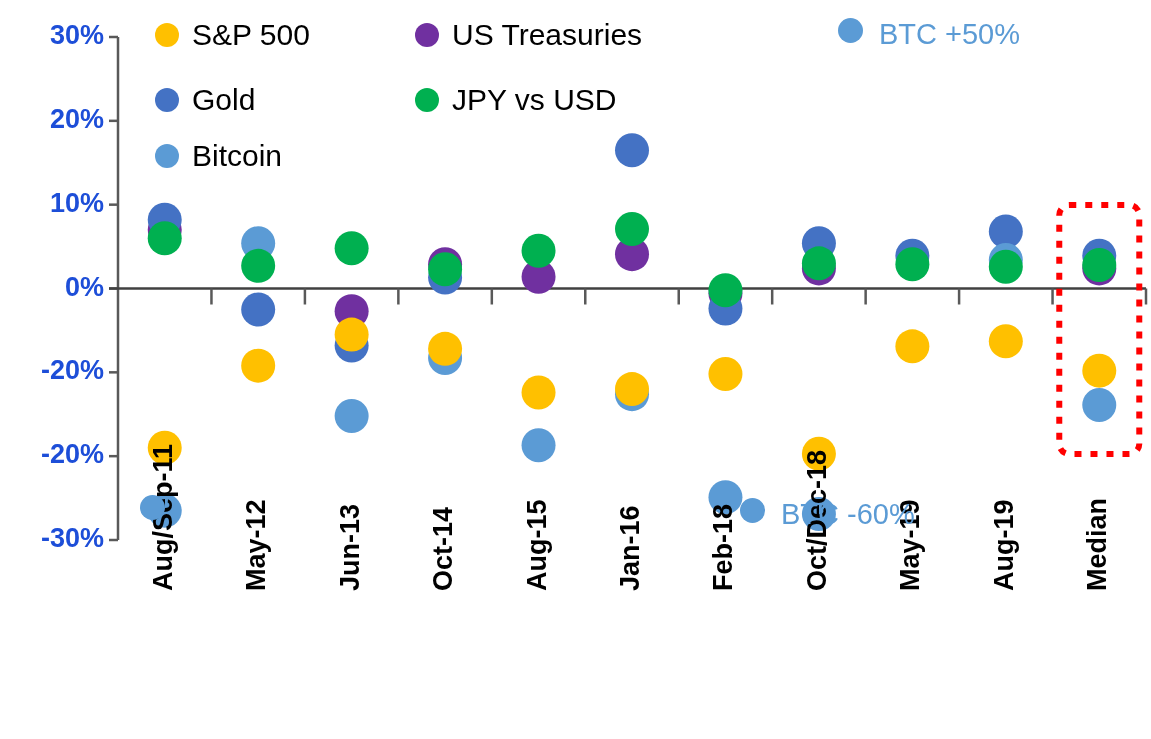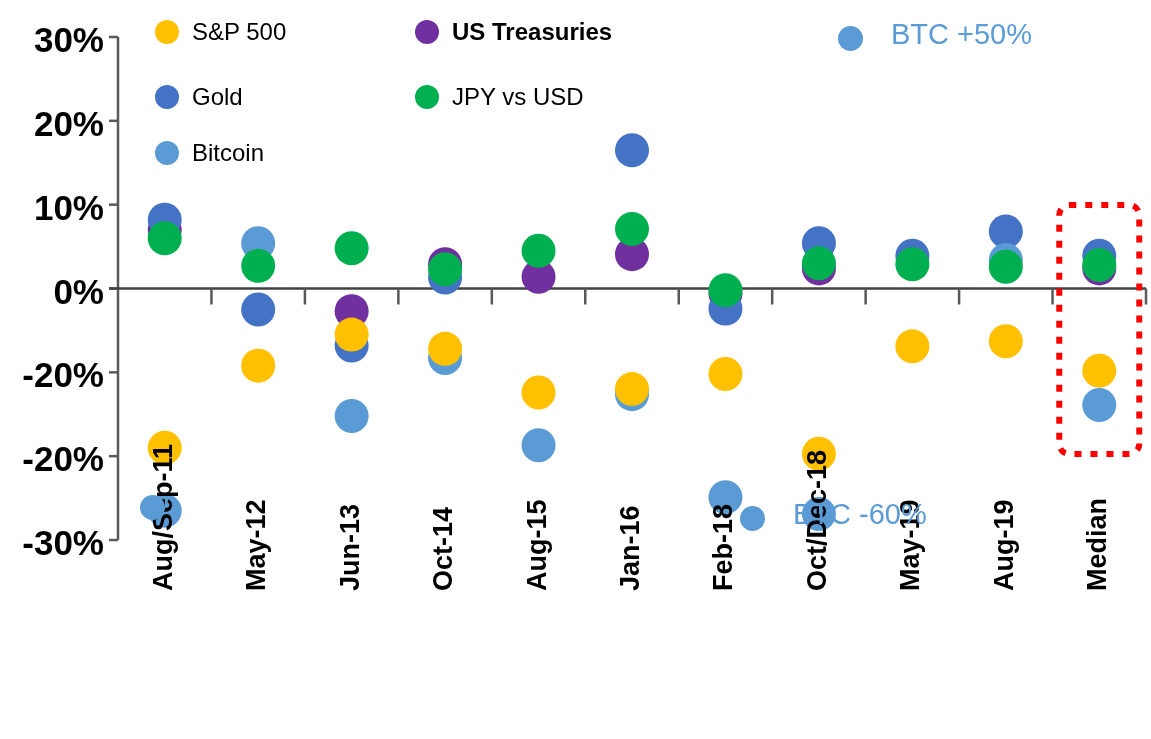--- a/index.html
+++ b/index.html
@@ -6,40 +6,40 @@
   body{
     width:1151px;height:739px;background:#ffffff;
     font-family:"Liberation Sans",sans-serif;
     overflow:hidden;position:relative;
   }
   #chart-root{position:absolute;left:0;top:0;width:1151px;height:739px;}
   .plot-svg{position:absolute;left:0;top:0;}
 
   .axis-label{
     font-family:"Liberation Sans",sans-serif;
-    font-size:35px;font-weight:700;color:#000000;
+    font-size:27px;font-weight:700;color:#1d4ed8;
     position:absolute;white-space:nowrap;
   }
   .ytick-label{text-align:right;}
   .xtick-label{
     font-family:"Liberation Sans",sans-serif;
     font-size:27px;font-weight:700;color:#000000;
     position:absolute;white-space:nowrap;
     transform-origin:left bottom;
     transform:rotate(-90deg);
   }
 
   .legend-entry{position:absolute;display:flex;align-items:center;gap:13px;}
   .legend-dot{width:24px;height:24px;border-radius:50%;flex:0 0 auto;}
   .legend-text{
     font-family:"Liberation Sans",sans-serif;
-    font-size:24px;color:#000000;white-space:nowrap;
+    font-size:30px;color:#000000;white-space:nowrap;
   }
 
-  .annot{position:absolute;display:flex;align-items:flex-end;gap:28px;}
+  .annot{position:absolute;display:flex;align-items:flex-start;gap:16px;}
   .annot-dot{width:25px;height:25px;border-radius:50%;flex:0 0 auto;}
   .annot-text{
     font-family:"Liberation Sans",sans-serif;
     font-size:29px;white-space:nowrap;
   }
 </style>
 </head>
 <body>
 
 <div id="chart-root">
@@ -140,21 +140,21 @@
         <span class="legend-text">S&amp;P 500</span>
       </div>
       <div class="legend-entry" style="left: 155px; top: 83px; text-align: center;">
         <span class="legend-dot" style="background: rgb(68, 114, 196);"></span>
         <span class="legend-text">Gold</span>
       </div>
       <div class="legend-entry" style="left: 155px; top: 139px;">
         <span class="legend-dot" style="background: rgb(91, 155, 213);"></span>
         <span class="legend-text">Bitcoin</span>
       </div>
-      <div class="legend-entry" style="left: 415px; top: 18px; font-weight: bold;">
+      <div class="legend-entry" style="left: 415px; top: 18px;">
         <span class="legend-dot" style="background: rgb(112, 48, 160);"></span>
         <span class="legend-text">US Treasuries</span>
       </div>
       <div class="legend-entry" style="left: 415px; top: 83px;">
         <span class="legend-dot" style="background: rgb(0, 176, 80);"></span>
         <span class="legend-text">JPY vs USD</span>
       </div>
       <div class="annot" style="left: 838px; top: 18px;">
         <span class="annot-dot" style="background: rgb(91, 155, 213);"></span>
         <span class="annot-text" style="color: rgb(91, 155, 213);">BTC +50%</span>

